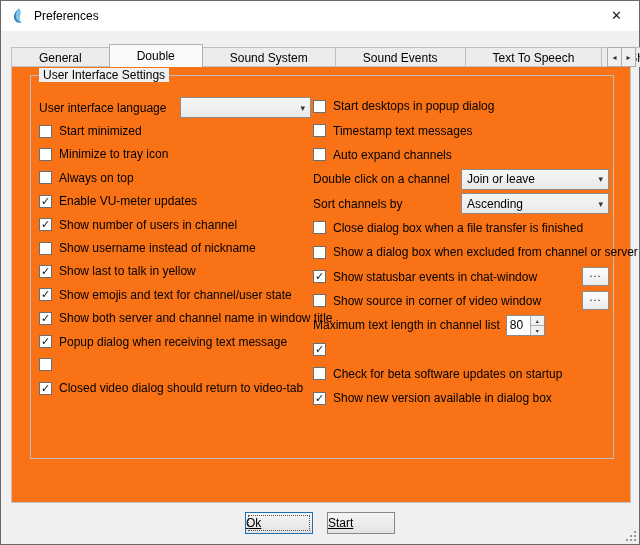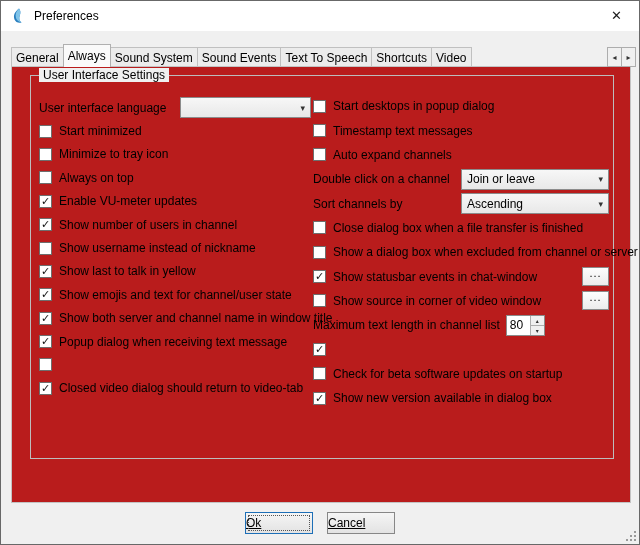--- a/index.html
+++ b/index.html
@@ -7,29 +7,29 @@
   .window{position:relative;width:640px;height:545px;box-sizing:border-box;background:#f0f0f0;border:1px solid #686868;}
 
   
   .titlebar{position:absolute;top:0;left:0;right:0;height:30px;background:#ffffff;display:flex;align-items:center;}
   .app-icon{width:16px;height:16px;margin-left:9px;flex:0 0 16px;}
   .title-text{margin-left:8px;}
   .close-btn{position:absolute;right:0;top:0;width:45px;height:29px;display:flex;align-items:center;justify-content:center;font-size:13px;color:#1a1a1a;cursor:default;}
 
   
   .tabbar{position:absolute;top:44px;left:10px;right:10px;height:22px;display:flex;align-items:flex-end;}
-  .tab{height:20px;padding:0 4px;display:flex;align-items:center;background:#ececec;border:1px solid #c0c0c0;border-bottom:none;box-sizing:border-box;white-space:nowrap;}
+  .tab{height:20px;padding:0 27px;display:flex;align-items:center;background:#ececec;border:1px solid #c0c0c0;border-bottom:none;box-sizing:border-box;white-space:nowrap;}
   .tab + .tab{margin-left:-1px;}
   .tab.selected{height:23px;background:#fafafa;position:relative;z-index:2;border-color:#b0b0b0;}
   .tabscroll{position:absolute;top:46px;right:3px;z-index:3;display:flex;}
   .tabscroll .sbtn{width:15px;height:20px;background:#f0f0f0;border:1px solid #adadad;display:flex;align-items:center;justify-content:center;font-size:8px;color:#333;box-sizing:border-box;}
   .tabscroll .sbtn + .sbtn{margin-left:-1px;}
 
   
-  .pane{position:absolute;top:65px;left:10px;width:620px;height:437px;border:1px solid #c3c3c3;background:#b91c1c;box-sizing:border-box;z-index:1;}
+  .pane{position:absolute;top:65px;left:10px;width:620px;height:437px;border:1px solid #c3c3c3;background:#f97316;box-sizing:border-box;z-index:1;}
 
   
   .groupbox{position:absolute;left:18px;top:8px;width:584px;height:384px;border:1px solid #bdbdbd;box-sizing:border-box;}
   .legend{position:absolute;top:-8px;left:8px;background:#f0f0f0;padding:0 4px;white-space:nowrap;}
 
   .col{position:absolute;}
   .col-left{left:8px;top:20px;width:272px;}
   .col-right{left:282px;top:18px;width:296px;}
   .row{display:flex;align-items:center;white-space:nowrap;}
   .col-left .row{height:23.4px;}
@@ -76,21 +76,21 @@
     </svg>
     <span class="title-text">Preferences</span>
     <span class="close-btn">✕</span>
   </div>
 
   <div class="tabbar">
     <div class="tab">
         <span>General</span>
       </div>
     <div class="tab selected">
-        <span>Always</span>
+        <span>Double</span>
       </div>
     <div class="tab">
         <span>Sound System</span>
       </div>
     <div class="tab">
         <span>Sound Events</span>
       </div>
     <div class="tab">
         <span>Text To Speech</span>
       </div>
@@ -241,21 +241,21 @@
       </div>
 
     </div>
   </div>
 
   <div class="btnrow">
     <div class="btn default">
         <span class="btn-label">Ok</span>
       </div>
     <div class="btn">
-        <span class="btn-label">Cancel</span>
+        <span class="btn-label">Start</span>
       </div>
   </div>
 
   <svg class="grip" viewBox="0 0 12 12">
     <rect x="9" y="1" width="2" height="2" fill="#9a9a9a"></rect>
     <rect x="9" y="5" width="2" height="2" fill="#9a9a9a"></rect>
     <rect x="5" y="5" width="2" height="2" fill="#9a9a9a"></rect>
     <rect x="9" y="9" width="2" height="2" fill="#9a9a9a"></rect>
     <rect x="5" y="9" width="2" height="2" fill="#9a9a9a"></rect>
     <rect x="1" y="9" width="2" height="2" fill="#9a9a9a"></rect>

